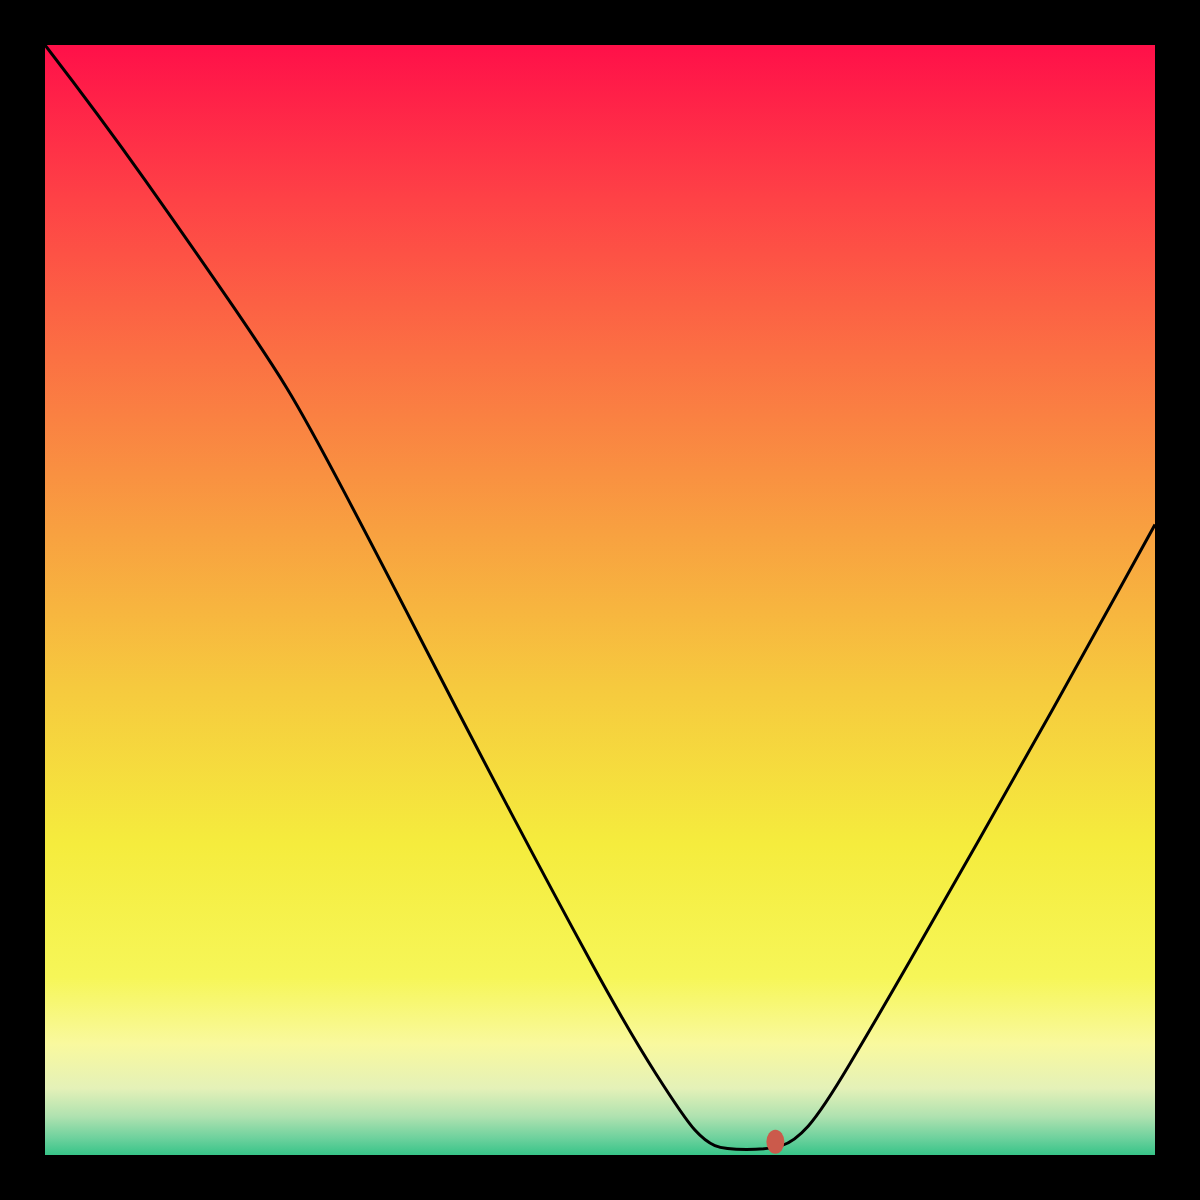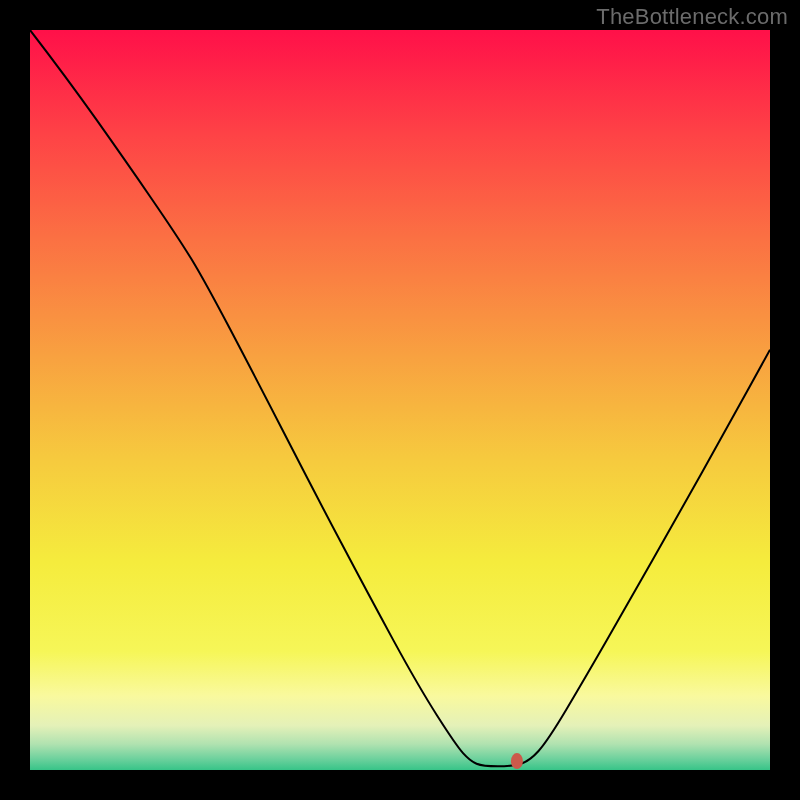--- a/index.html
+++ b/index.html
@@ -37,21 +37,20 @@
   .plot svg {
     display: block;
     width: 740px;
     height: 740px;
   }
 </style>
 </head>
 <body>
 
 <div class="container">
-  <div class="watermark">TheBottleneck.com</div>
   <div class="plot">
     <svg id="plot-svg" viewBox="0 0 740 740">
       <defs>
         <linearGradient id="bg-grad" x1="0" y1="0" x2="0" y2="1">
             <stop offset="0%" stop-color="#FF1049"></stop>
             <stop offset="14.000000000000002%" stop-color="#FE4246"></stop>
             <stop offset="28.000000000000004%" stop-color="#FB7043"></stop>
             <stop offset="44%" stop-color="#F8A140"></stop>
             <stop offset="57.99999999999999%" stop-color="#F6CA3E"></stop>
             <stop offset="72%" stop-color="#F5EC3D"></stop>

